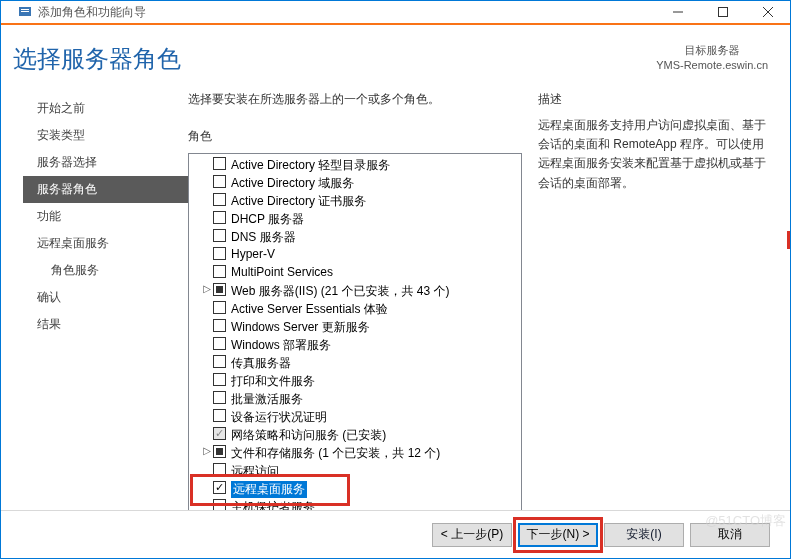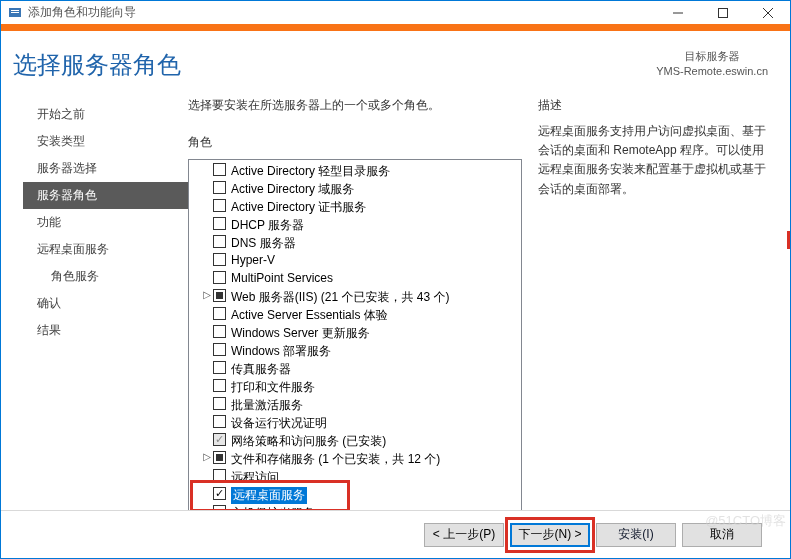--- a/index.html
+++ b/index.html
@@ -1,18 +1,18 @@
 <!DOCTYPE html>
 <html><head>
 <meta charset="utf-8">
 <style>
   * { box-sizing: border-box; margin: 0; padding: 0; font-family: "Microsoft YaHei", "Segoe UI", sans-serif; }
   body { background: #e8e8e8; }
   .window { width: 791px; height: 559px; background: #fff; border: 1px solid #0078d7; position: relative; display: flex; flex-direction: column; }
-  .titlebar { height: 30px; background: #fff; display: flex; align-items: center; padding-left: 6px; border-bottom: 7px solid #f97316; }
+  .titlebar { height: 24px; background: #fff; display: flex; align-items: center; padding-left: 16px; border-bottom: 2px solid #f97316; }
   .titlebar .icon { width: 16px; height: 16px; margin-right: 5px; }
   .titlebar .title { font-size: 12px; color: #555; flex: 1; }
   .winbtn { width: 45px; height: 29px; display:flex; align-items:center; justify-content:center; cursor:pointer; }
   .winbtn svg { width:10px; height:10px; stroke:#333; stroke-width:1; fill:none; }
   .header { display:flex; padding: 18px 22px 0 12px; }
   .header h1 { font-size: 24px; color:#2064ab; font-weight: 300; flex:1; }
   .header .dest { text-align:center; font-size:11px; color:#555; line-height:1.4; }
   .body { flex:1; display:flex; padding: 16px 22px 0 22px; overflow:hidden; }
   .nav { width:165px; font-size:12px; padding-top:4px; }
   .nav-item { padding:5px 8px 5px 14px; color:#404040; cursor:pointer; white-space:nowrap; }
@@ -30,21 +30,21 @@
   .role-row .cb.partial { background:#fff; }
   .role-row .cb.partial::after { content:""; width:7px; height:7px; background:#333; display:block; }
   .role-row .cb.disabled { background:#e6e6e6; }
   .role-row .cb.disabled.checked::after { color:#888; content:"✓"; font-size:11px; line-height:1;}
   .role-row .lbl { color:#000; }
   .role-row.selected .lbl { background:#0078d7; color:#fff; padding:0 2px; }
   .highlight-1 { position:absolute; border:3px solid #d93025; pointer-events:none; }
   .main-right { width:230px; }
   .desc-title { color:#333; margin-bottom:8px; }
   .desc-text { color:#333; line-height:1.6; }
-  .footer { border-top:1px solid #d9d9d9; height:48px; display:flex; align-items:center; justify-content:flex-end; padding-right:28px; gap:6px; }
+  .footer { border-top:1px solid #d9d9d9; height:48px; display:flex; align-items:center; justify-content:flex-end; padding-right:20px; gap:6px; }
   .btn { min-width:80px; height:24px; border:1px solid #adadad; background:#e1e1e1; font-size:12px; cursor:pointer; }
   .btn:disabled { color:#0f172a; }
   .btn.default { border:2px solid #0078d7; }
   .roles-box::-webkit-scrollbar { width:17px; }
   .roles-box::-webkit-scrollbar-track { background:#f0f0f0; }
   .roles-box::-webkit-scrollbar-thumb { background:#c2c3c9; border:1px solid #f0f0f0; }
   .roles-wrapper { position:relative; flex:1; display:flex; }
   .watermark { position:absolute; right:4px; bottom:28px; font-size:13px; color:#d0d0d0; opacity:.6; pointer-events:none; }
   .side-edge { position:absolute; right:0; top:230px; width:3px; height:18px; background:#d93025;}
 </style>

